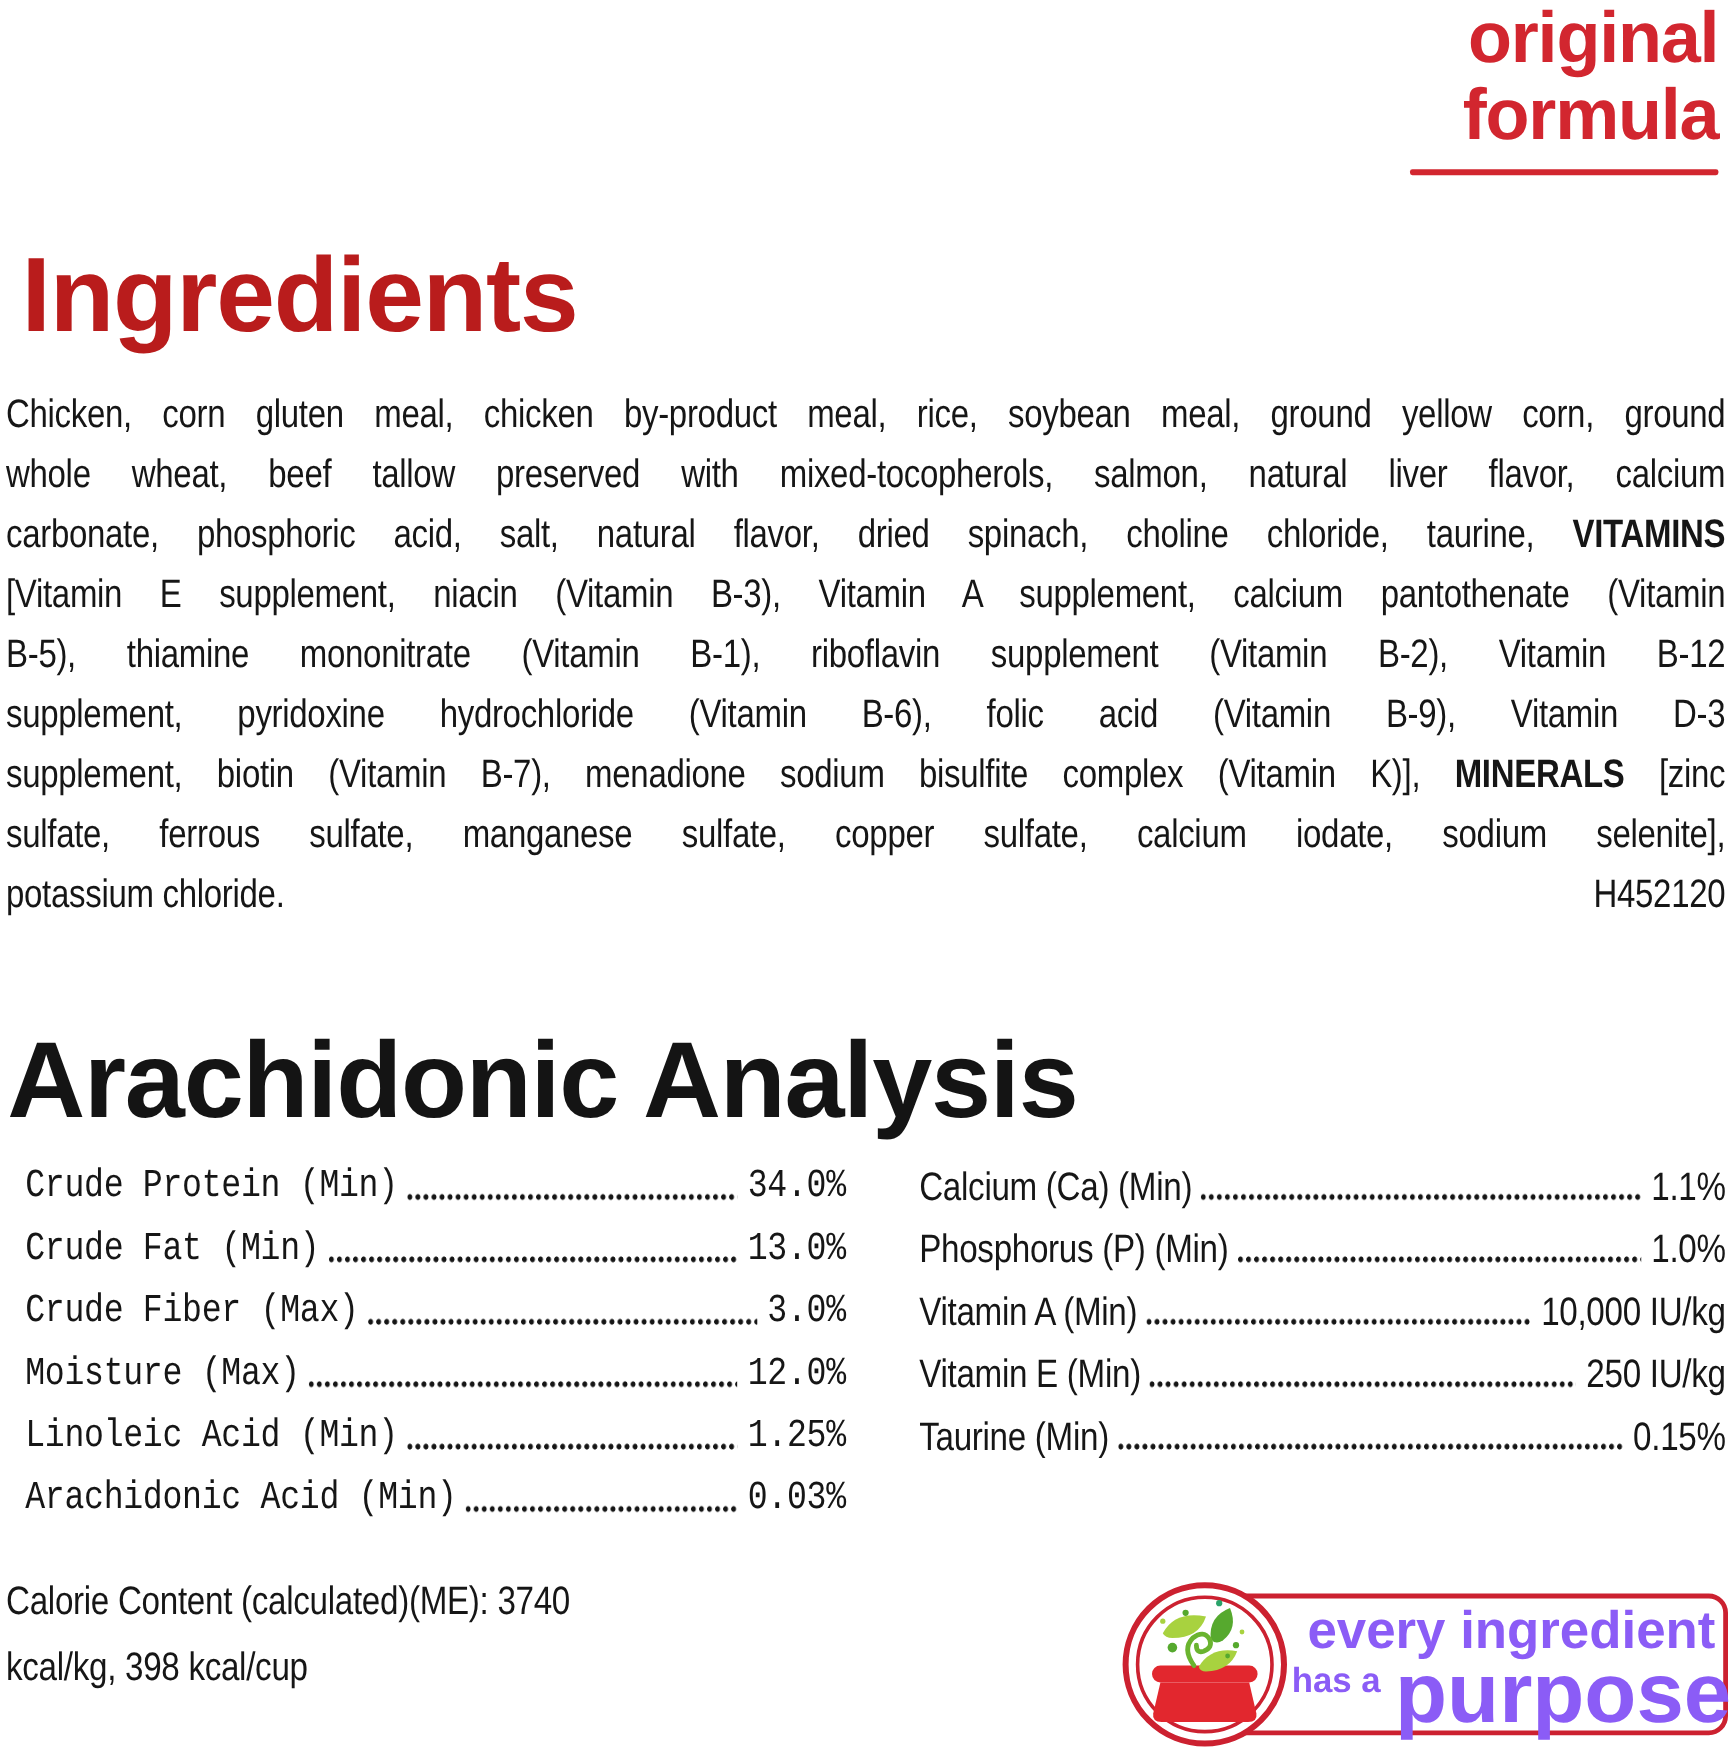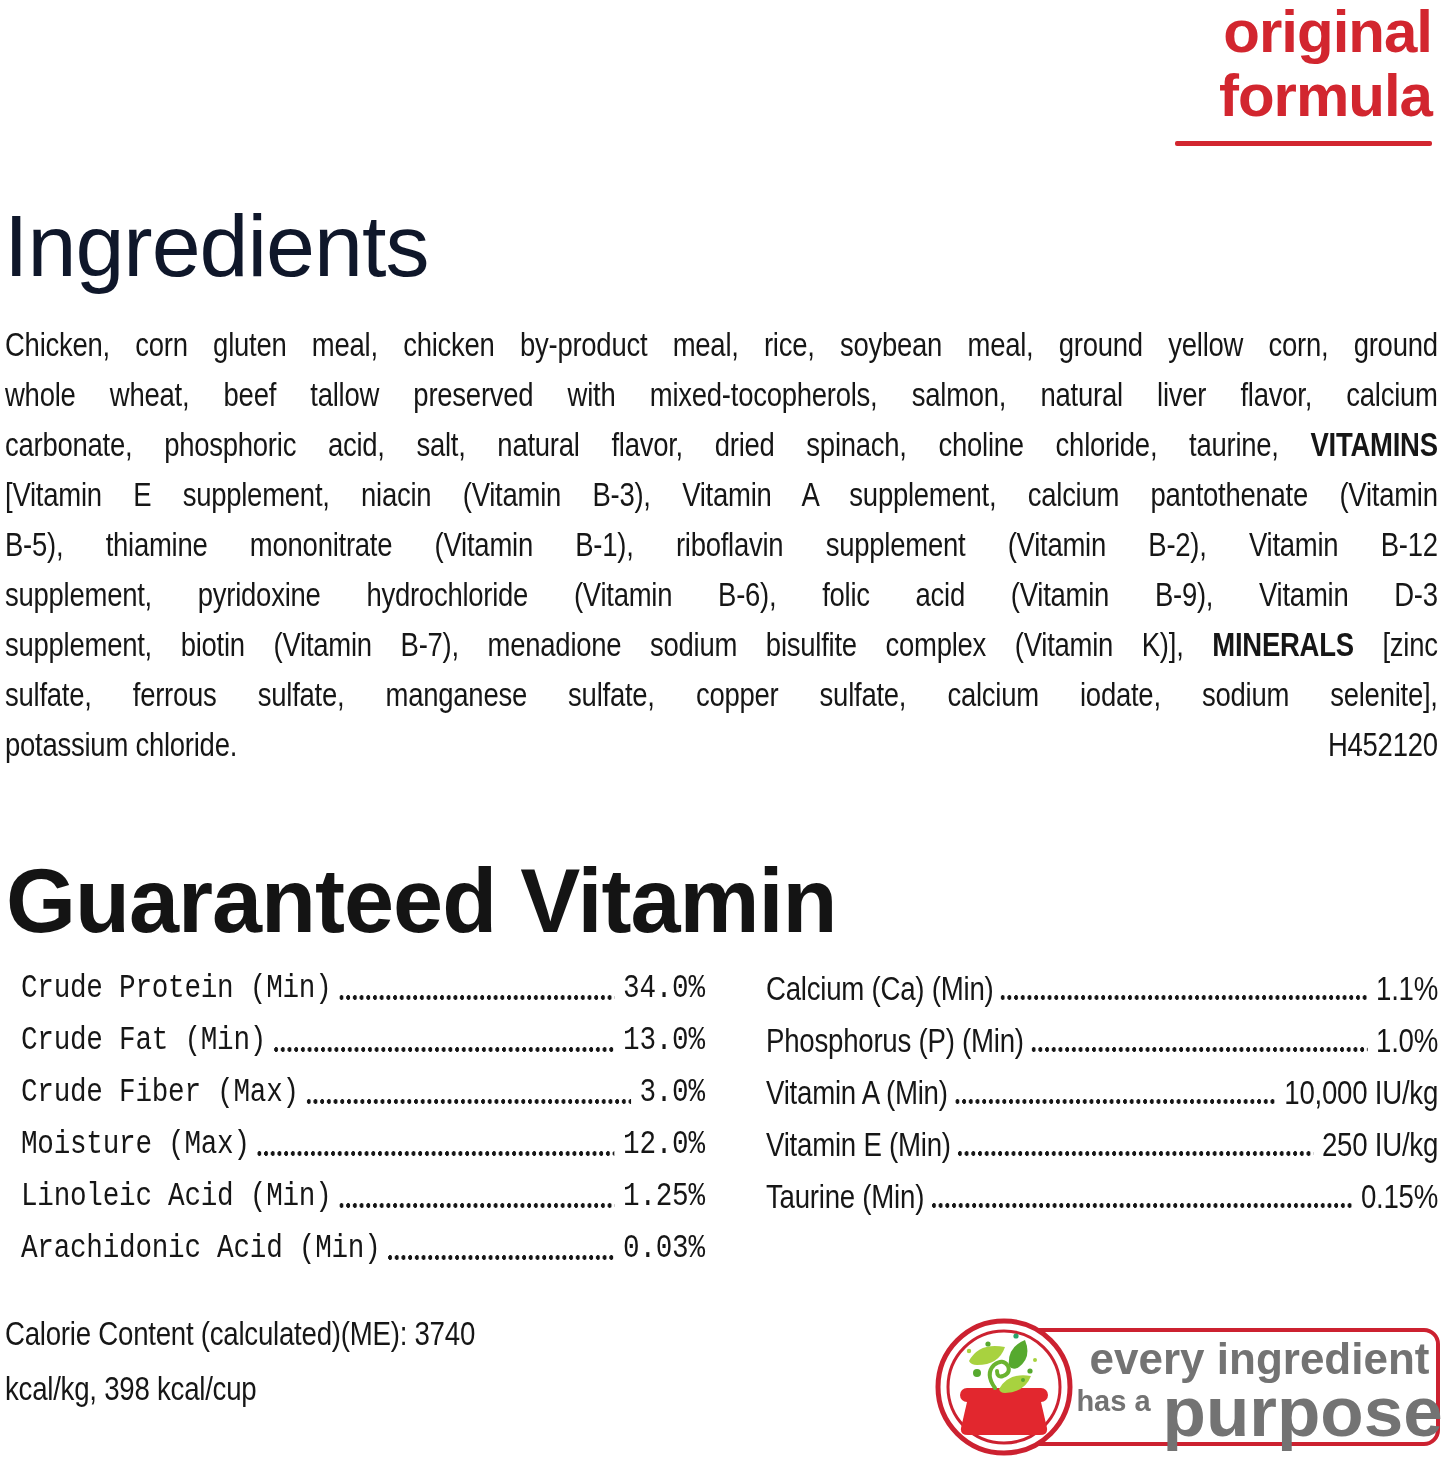--- a/index.html
+++ b/index.html
@@ -18,23 +18,23 @@
     font-size:60px;font-weight:700;line-height:64px;
     color:#d2262f;letter-spacing:-1px;
   }
   .brand-underline{
     width:257px;height:5px;background:#d2262f;
     margin:13px 0 0 auto;border-radius:2px;
   }
 
   
   .h-ingredients{
-    position:absolute;left:4px;top:192px;
-    font-size:88px;font-weight:400;letter-spacing:-1px;
-    color:#0f172a;line-height:108px;
+    position:absolute;left:18px;top:192px;
+    font-size:88px;font-weight:700;letter-spacing:-1px;
+    color:#b91c1c;line-height:108px;
   }
   .h-analysis{
     position:absolute;left:6px;top:846px;
     font-size:90px;font-weight:700;letter-spacing:-1px;
     color:#141414;line-height:110px;
   }
 
   
   .ing-text{position:absolute;left:5px;top:320px;}
   .ing-line{
@@ -88,21 +88,21 @@
 
   
   .badge{position:absolute;left:933px;top:1316px;width:509px;height:142px;}
   .badge-rect{
     position:absolute;left:72px;top:12px;width:427px;height:110px;
     border:4px solid #cc2130;border-radius:16px;background:#ffffff;
   }
   .badge-text{
     position:absolute;left:150px;top:12px;right:6px;height:118px;
     display:flex;flex-direction:column;justify-content:center;align-items:center;
-    color:#737373;
+    color:#8b5cf6;
   }
   .badge-line1{font-size:44px;font-weight:700;line-height:48px;white-space:nowrap;}
   .badge-line2{display:flex;align-items:flex-start;white-space:nowrap;margin-top:2px;}
   .badge-small{font-size:29px;font-weight:700;margin-right:12px;}
   .badge-big{font-size:71px;font-weight:700;line-height:54px;}
   .badge-emblem{position:absolute;left:0;top:0;width:142px;height:142px;}
 </style>
 </head>
 <body>
 
@@ -124,21 +124,21 @@
     <div class="ing-line"><span>B-5), thiamine mononitrate (Vitamin B-1), riboflavin supplement (Vitamin B-2), Vitamin B-12</span><b></b><span></span></div>
     <div class="ing-line"><span>supplement, pyridoxine hydrochloride (Vitamin B-6), folic acid (Vitamin B-9), Vitamin D-3</span><b></b><span></span></div>
     <div class="ing-line"><span>supplement, biotin (Vitamin B-7), menadione sodium bisulfite complex (Vitamin K)], </span><b>MINERALS</b><span> [zinc</span></div>
     <div class="ing-line"><span>sulfate, ferrous sulfate, manganese sulfate, copper sulfate, calcium iodate, sodium selenite],</span><b></b><span></span></div>
     <div class="ing-line-last">
       <span>potassium chloride.</span>
       <span>H452120</span>
     </div>
   </div>
 
-  <div class="h-analysis">Guaranteed Vitamin</div>
+  <div class="h-analysis">Arachidonic Analysis</div>
 
   <div class="ga-col ga-col-left">
     <div class="ga-row">
         <span class="ga-label">Crude Protein (Min)</span>
         <span class="dots"></span>
         <span class="ga-value">34.0%</span>
       </div>
     <div class="ga-row">
         <span class="ga-label">Crude Fat (Min)</span>
         <span class="dots"></span>

